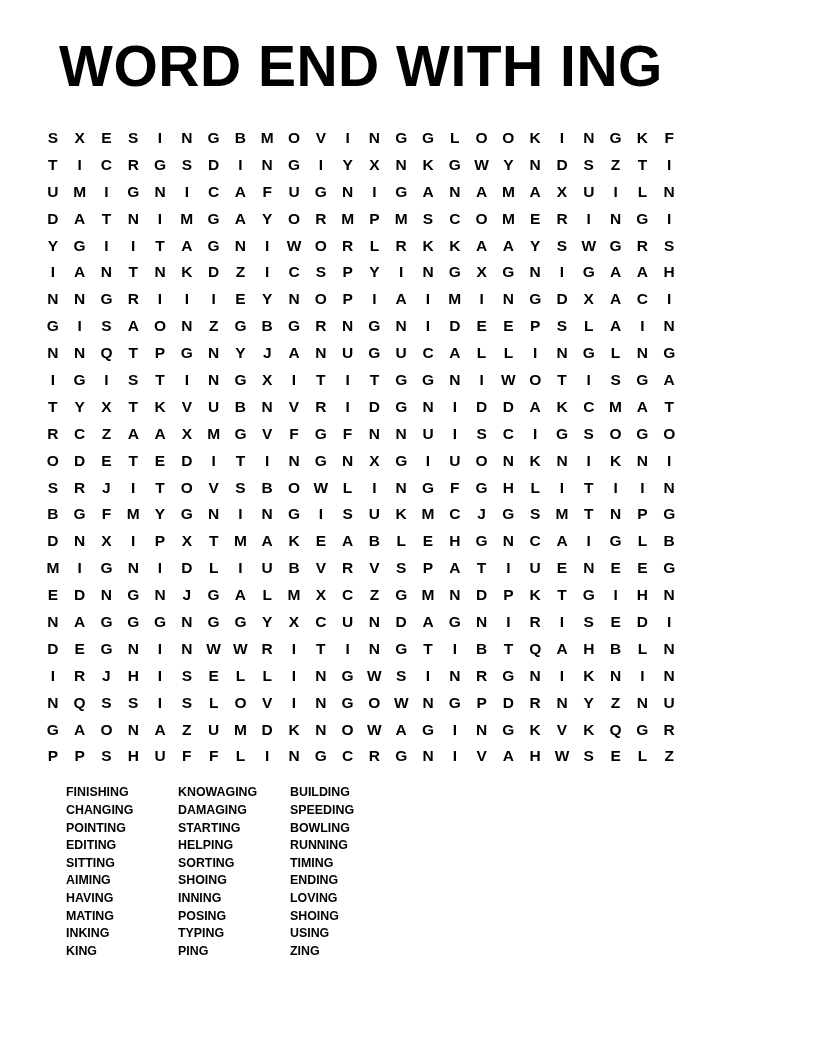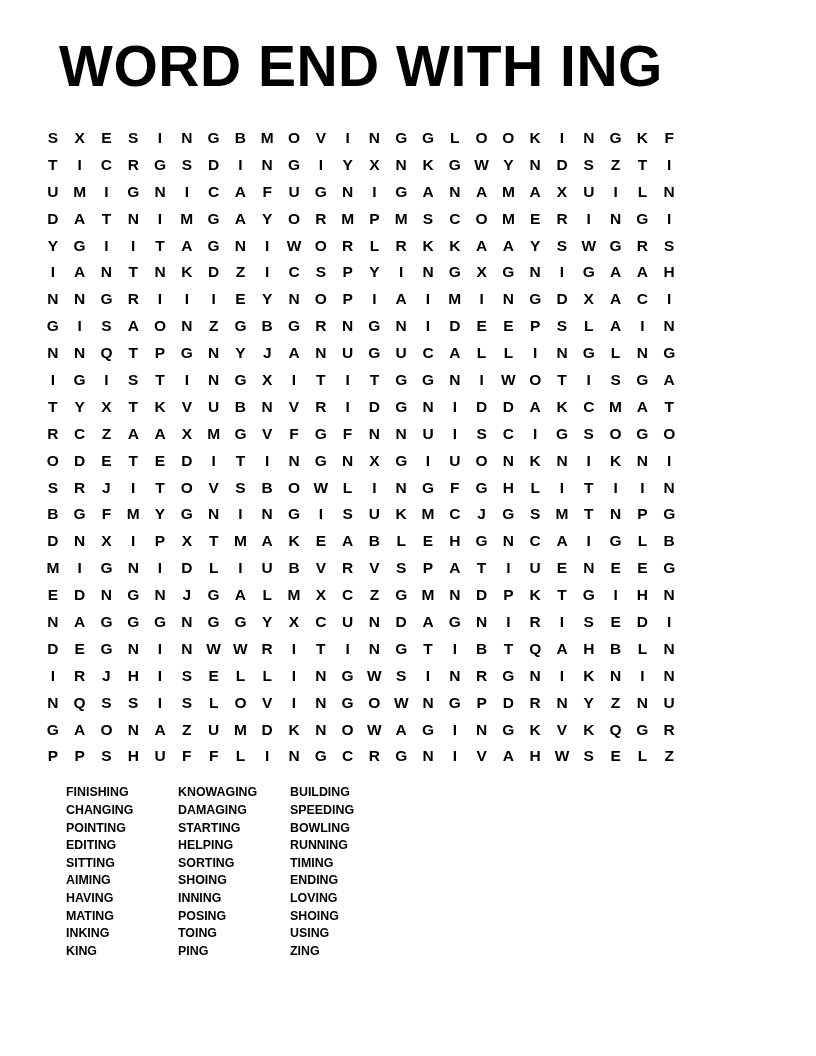--- a/index.html
+++ b/index.html
@@ -689,21 +689,21 @@
       </div>
       <div class="wl-col">
         <div class="word">KNOWAGING</div>
         <div class="word">DAMAGING</div>
         <div class="word">STARTING</div>
         <div class="word">HELPING</div>
         <div class="word">SORTING</div>
         <div class="word">SHOING</div>
         <div class="word">INNING</div>
         <div class="word">POSING</div>
-        <div class="word">TOING</div>
+        <div class="word">TYPING</div>
         <div class="word">PING</div>
       </div>
       <div class="wl-col">
         <div class="word">BUILDING</div>
         <div class="word">SPEEDING</div>
         <div class="word">BOWLING</div>
         <div class="word">RUNNING</div>
         <div class="word">TIMING</div>
         <div class="word">ENDING</div>
         <div class="word">LOVING</div>

